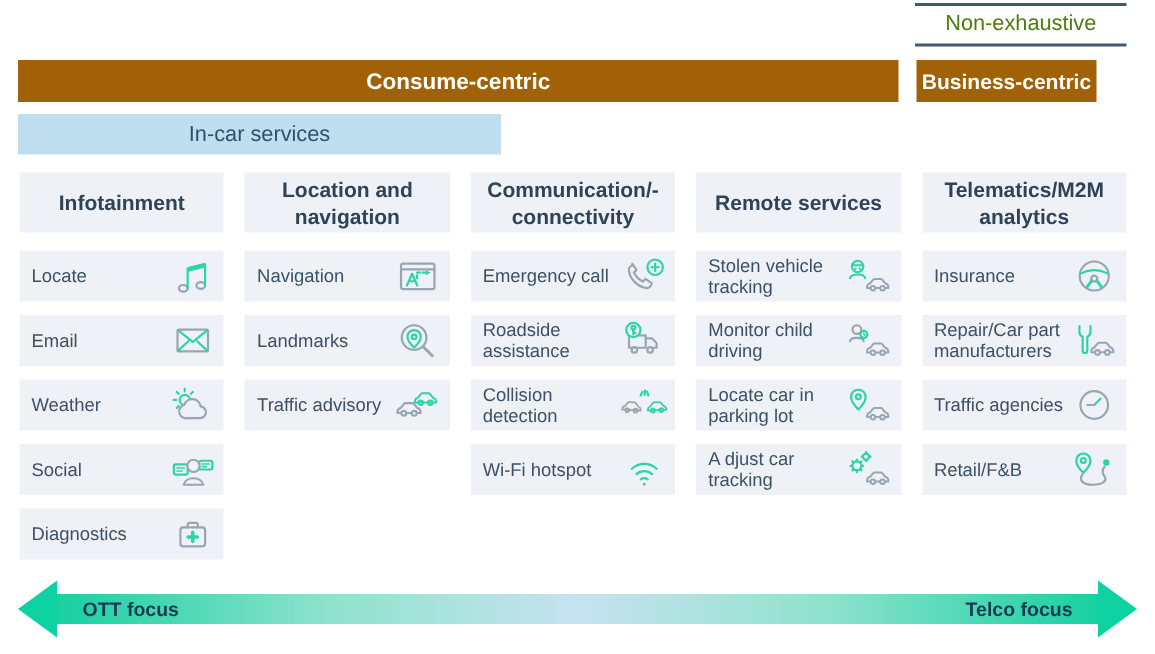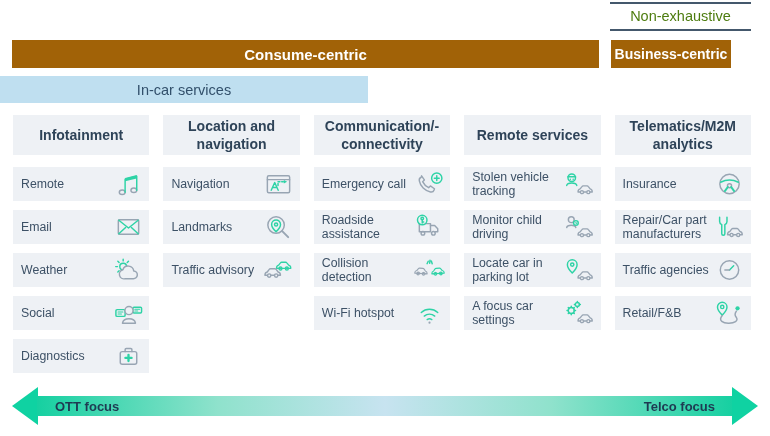--- a/index.html
+++ b/index.html
@@ -11,21 +11,21 @@
   .ne { position:absolute; left:610px; top:2px; width:141px; text-align:center; }
   .ne-line { height:0; border-top:2px solid #44586c; }
   .ne-text { font-size:14.5px; color:#4d7c0f; padding:4px 0 5px 0; }
 
   
   .bar { position:absolute; display:flex; align-items:center; justify-content:center; }
   .bar.dark { background:#a16207; color:#ffffff; font-weight:bold; font-size:15px; height:28px; top:40px; }
   .bar.consume  { left:12px;  width:587px; }
   .bar.business { left:611px; width:120px; font-size:14px; }
   .bar.light { background:#bfdff0; color:#32506b; font-size:14.5px; height:27px; top:76px; }
-  .bar.incar  { left:0;  width:368px;text-align:center; }
+  .bar.incar  { left:12px;  width:322px;text-align:center; }
   .bar.outcar { left:380px; width:371px; }
 
   
   .columns { position:absolute; left:13px; top:115px; width:738px;
              display:grid; grid-template-columns:repeat(5,1fr); column-gap:14px; }
   .col { display:flex; flex-direction:column; row-gap:9px; }
   .col-header { background:#eef1f5; color:#2e4358; font-weight:bold; font-size:14px;
                 line-height:1.3; min-height:40px; display:flex; align-items:center;
                 justify-content:center; text-align:center; white-space:pre-line;
                 margin-bottom:3px; }
@@ -60,21 +60,21 @@
   </div>
 
   <div class="bar dark consume">Consume-centric</div>
   <div class="bar dark business">Business-centric</div>
   <div class="bar light incar">In-car services</div>
 
   <div class="columns" id="columns">
       <div class="col">
         <div class="col-header">Infotainment</div>
         <div class="cell">
-          <span class="cell-label">Remote</span>
+          <span class="cell-label">Locate</span>
           <span class="icon">
             <svg viewBox="0 0 32 26" stroke-width="1.5">
               <ellipse cx="9.5" cy="21.5" rx="3" ry="2.3" stroke="#98a5b3"></ellipse>
               <ellipse cx="21.5" cy="19.5" rx="3" ry="2.3" stroke="#98a5b3"></ellipse>
               <path d="M12.5 21.5 V8 L24.5 5 v14.5" stroke="#2ed3a6"></path>
               <path d="M12.5 6.8 L24.5 3.8 v3.4 L12.5 10.2 z" fill="#2ed3a6" stroke="none"></path>
             </svg>
           </span>
         </div>
         <div class="cell">
@@ -268,21 +268,21 @@
               <circle cx="8.5" cy="7.4" r="1.7" stroke="#2ed3a6"></circle>
               <g transform="translate(14 12.5) scale(0.92)" stroke="#98a5b3">
 <path d="M.5 9.5 C.5 7.6 1.3 6.3 2.9 6 l2-2.6 q.5-.7 1.4-.7 h4.4 q.9 0 1.4 .7 l2 2.6 c1.6 .3 2.4 1.6 2.4 3.5 z" fill="#eef1f5"></path>
 <circle cx="4.9" cy="9.7" r="1.7" fill="#eef1f5"></circle>
                 <circle cx="12.1" cy="9.7" r="1.7" fill="#eef1f5"></circle>
               </g>
             </svg>
           </span>
         </div>
         <div class="cell">
-          <span class="cell-label">A focus car settings</span>
+          <span class="cell-label">A djust car tracking</span>
           <span class="icon">
             <svg viewBox="0 0 32 26" stroke-width="1.5">
               <circle cx="7.5" cy="10.5" r="3.1" stroke="#2ed3a6"></circle>
               <path d="M7.5 7.4 V6.1 M7.5 13.6 V14.9 M4.4 10.5 H3.1 M10.6 10.5 H11.9 M9.7 8.3 L10.6 7.4 M5.3 12.7 L4.4 13.6 M9.7 12.7 L10.6 13.6 M5.3 8.3 L4.4 7.4" stroke="#2ed3a6"></path>
               <circle cx="13.8" cy="4.2" r="2.1" stroke="#2ed3a6"></circle>
               <path d="M13.8 2.1 V1.1 M13.8 6.3 V7.3 M11.7 4.2 H10.7 M15.9 4.2 H16.9" stroke="#2ed3a6"></path>
               <g transform="translate(14 12.5) scale(0.92)" stroke="#98a5b3">
 <path d="M.5 9.5 C.5 7.6 1.3 6.3 2.9 6 l2-2.6 q.5-.7 1.4-.7 h4.4 q.9 0 1.4 .7 l2 2.6 c1.6 .3 2.4 1.6 2.4 3.5 z" fill="#eef1f5"></path>
 <circle cx="4.9" cy="9.7" r="1.7" fill="#eef1f5"></circle>
                 <circle cx="12.1" cy="9.7" r="1.7" fill="#eef1f5"></circle>

